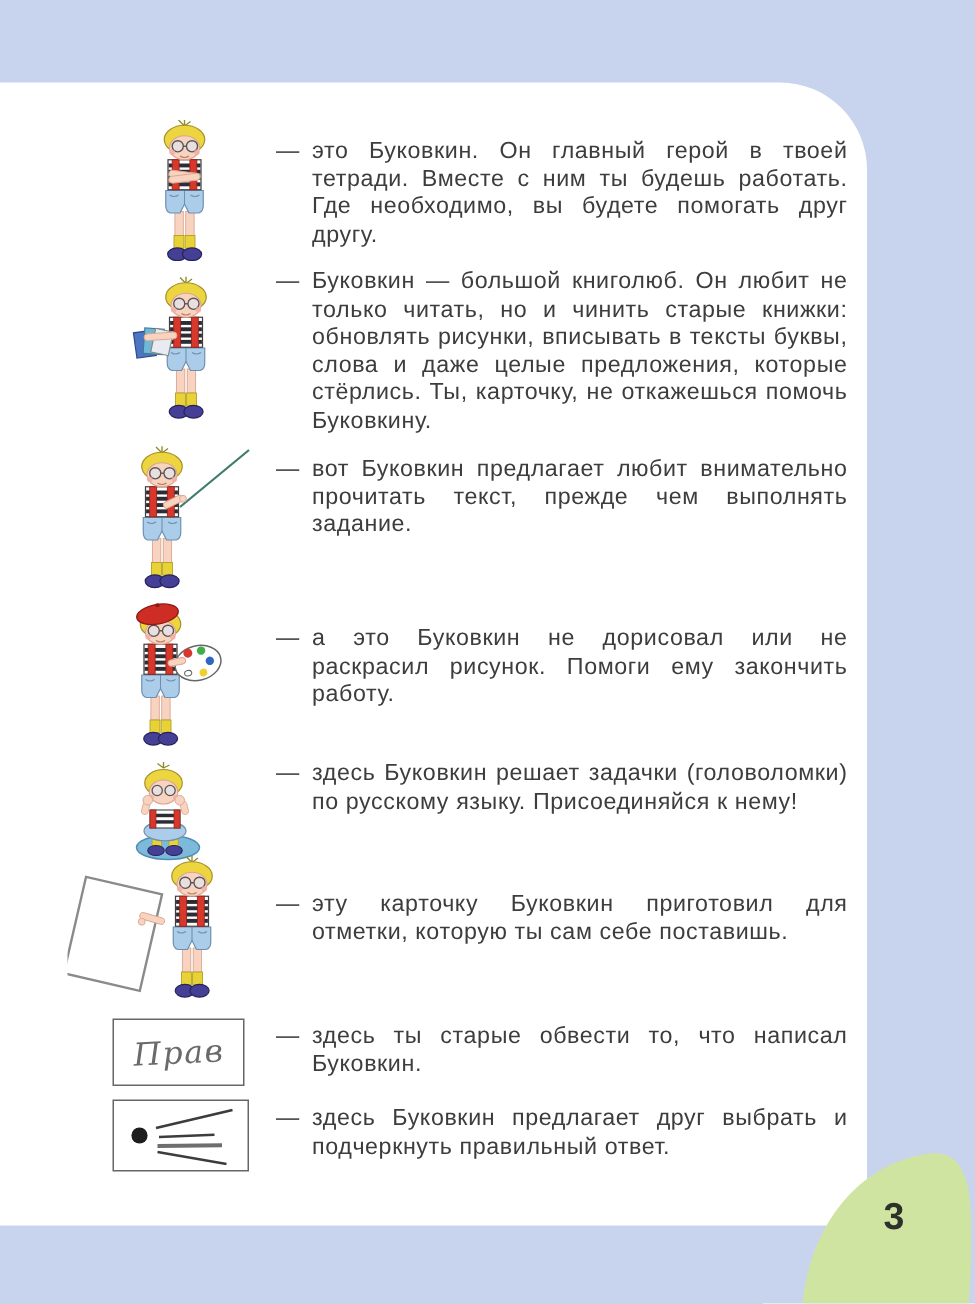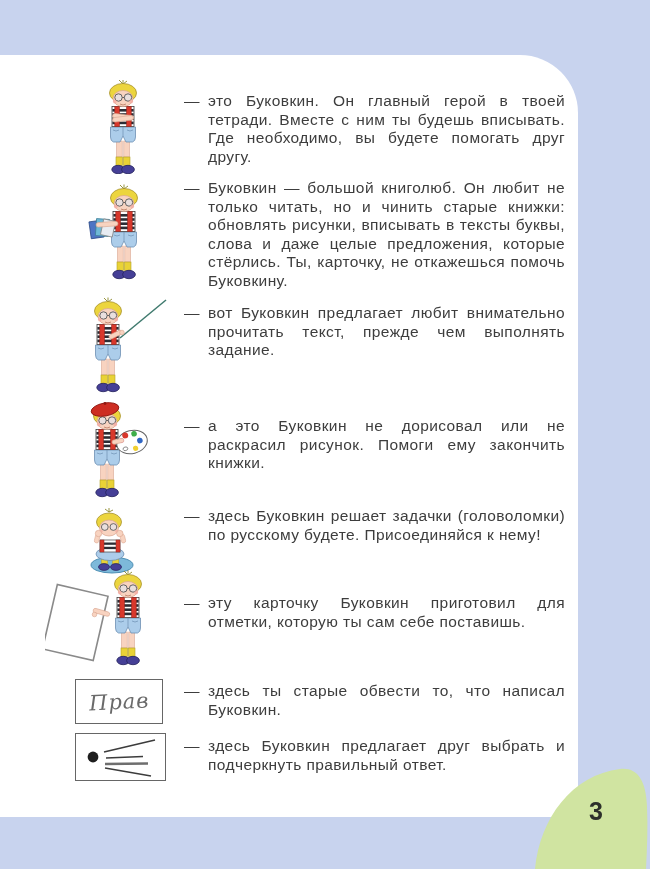--- a/index.html
+++ b/index.html
@@ -191,37 +191,37 @@
       <circle cx="12" cy="20" r="5.4" fill="#1e1e1e"></circle>
       <line x1="23" y1="15" x2="74" y2="3" stroke="#3c3c3c" stroke-width="1.7"></line>
       <line x1="25" y1="21" x2="62" y2="19.5" stroke="#3c3c3c" stroke-width="1.7"></line>
       <line x1="24" y1="27" x2="67" y2="26.5" stroke="#6e6e6e" stroke-width="2.6"></line>
       <line x1="24" y1="31" x2="70" y2="39" stroke="#3c3c3c" stroke-width="1.7"></line>
     </svg>
   </div>
 
   <div class="para p1">
     <span class="dash">—</span>
-    <span>это Буковкин. Он главный герой в твоей тетради. Вместе с ним ты будешь вписывать. Где необходимо, вы будете помогать друг другу.</span>
+    <span>это Буковкин. Он главный герой в твоей тетради. Вместе с ним ты будешь работать. Где необходимо, вы будете помогать друг другу.</span>
   </div>
   <div class="para p2">
     <span class="dash">—</span>
     <span>Буковкин — большой книголюб. Он любит не только читать, но и чинить старые книжки: обновлять рисунки, вписывать в тексты буквы, слова и даже целые предложения, которые стёрлись. Ты, карточку, не откажешься помочь Буковкину.</span>
   </div>
   <div class="para p3">
     <span class="dash">—</span>
     <span>вот Буковкин предлагает любит внимательно прочитать текст, прежде чем выполнять задание.</span>
   </div>
   <div class="para p4">
     <span class="dash">—</span>
-    <span>а это Буковкин не дорисовал или не раскрасил рисунок. Помоги ему закончить книжки.</span>
+    <span>а это Буковкин не дорисовал или не раскрасил рисунок. Помоги ему закончить работу.</span>
   </div>
   <div class="para p5">
     <span class="dash">—</span>
-    <span>здесь Буковкин решает задачки (головоломки) по русскому будете. Присоединяйся к нему!</span>
+    <span>здесь Буковкин решает задачки (головоломки) по русскому языку. Присоединяйся к нему!</span>
   </div>
   <div class="para p6">
     <span class="dash">—</span>
     <span>эту карточку Буковкин приготовил для отметки, которую ты сам себе поставишь.</span>
   </div>
   <div class="para p7">
     <span class="dash">—</span>
     <span>здесь ты старые обвести то, что написал Буковкин.</span>
   </div>
   <div class="para p8">

